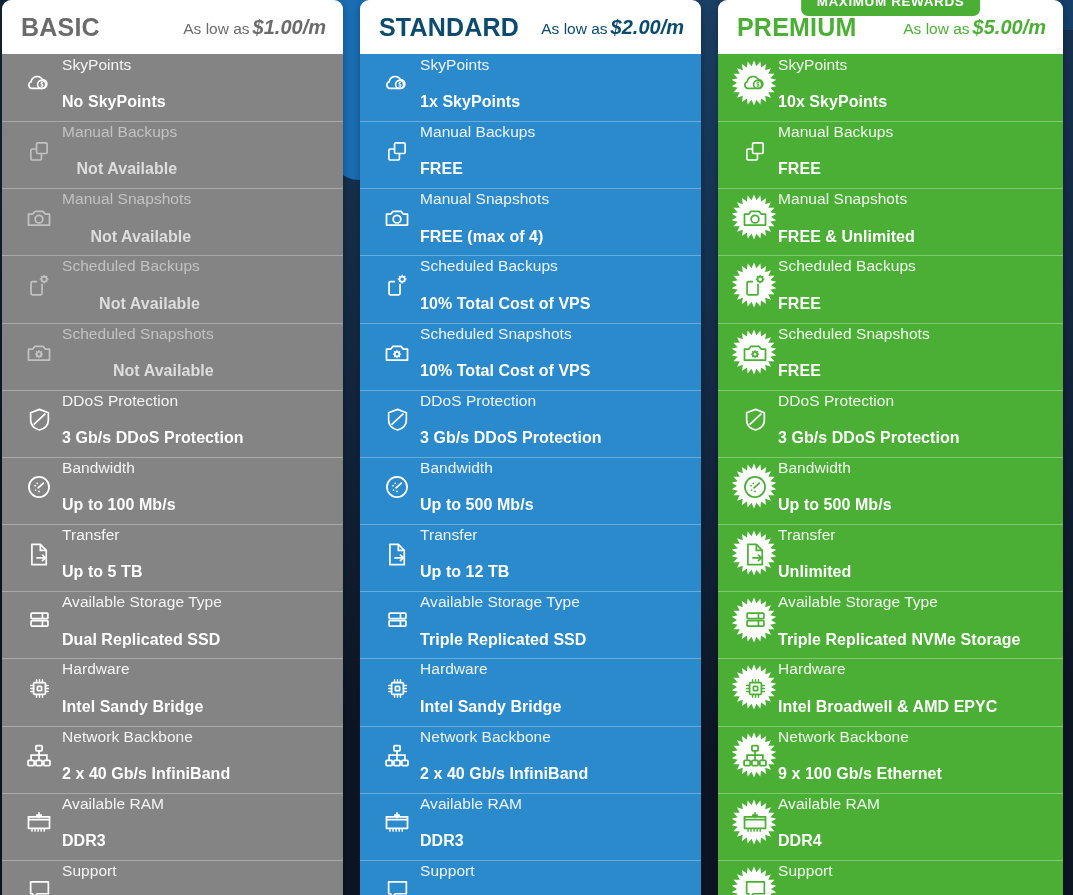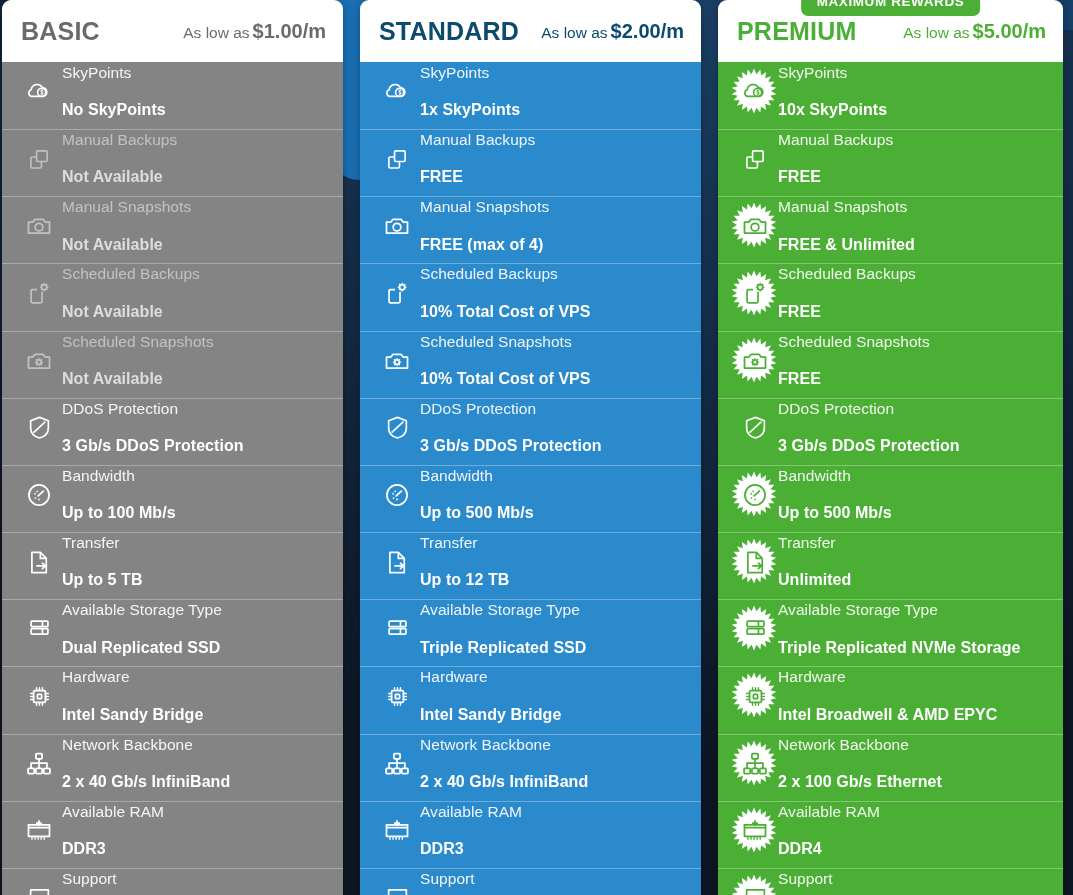--- a/index.html
+++ b/index.html
@@ -85,41 +85,42 @@
     padding: 6px 16px 7px;
     border-radius: 7px;
     white-space: nowrap;
     z-index: 6;
   }
 
   
   .phead {
     background: #ffffff;
     border-radius: 9px 9px 0 0;
-    height: 62px;
+    height: 54px;
     display: flex;
     align-items: center;
     justify-content: space-between;
     padding: 0 17px 0 19px;
     position: relative;
     z-index: 4;
   }
   .pname {
     font-size: 25px;
     font-weight: bold;
     letter-spacing: .2px;
   }
   .pprice {
     font-size: 15.5px;
     white-space: nowrap;
   }
   .pprice .amt {
     font-size: 20px;
     font-weight: bold;
     margin-left: 3px;
+    font-style: italic;
   }
 
   .basic  .pname, .basic  .pprice { color: #6b6b6b; }
   .std    .pname, .std    .pprice { color: #0c4a6e; }
   .prem   .pname, .prem   .pprice { color: #4caf35; }
 
   
   .rows { display: flex; flex-direction: column; }
 
   .row {
@@ -135,21 +136,21 @@
     left: 0; right: 0; top: 0;
     height: 1px;
     background: rgba(255,255,255,.30);
   }
 
   .basic .row { background: #848484; }
   .std   .row { background: #2b8acb; }
   .prem  .row { background: #4caf35; }
 
   .row.dim .rlabel { color: rgba(255,255,255,.50); }
-  .row.dim .rvalue { color: rgba(255,255,255,.72); }
+  .row.dim .rvalue { color: rgba(255,255,255,.72); text-align: right; }
   .row.dim .icowrap { opacity: .50; }
 
   .icowrap {
     width: 46px;
     height: 46px;
     flex: 0 0 46px;
     display: flex;
     align-items: center;
     justify-content: center;
     position: relative;
@@ -850,21 +851,21 @@
       <rect x="12.5" y="4" width="7" height="6" rx="1"></rect>
       <rect x="3.5" y="21" width="7" height="6" rx="1"></rect>
       <rect x="12.5" y="21" width="7" height="6" rx="1"></rect>
       <rect x="21.5" y="21" width="7" height="6" rx="1"></rect>
       <path d="M16 10v5M7 21v-6h18v6M16 15v6"></path>
     </svg>
             </span>
         </span>
         <span class="rtext">
           <span class="rlabel">Network Backbone</span>
-          <span class="rvalue">2 x 100 Gb/s Ethernet</span>
+          <span class="rvalue">9 x 100 Gb/s Ethernet</span>
         </span>
       </div>
         <div class="row burst-row">
         <span class="icowrap">
           <svg class="burst" width="46" height="46" viewBox="0 0 46 46" aria-hidden="true">
             <polygon points="23.00,0.50 25.42,6.17 29.34,1.41 30.06,7.54 35.16,4.07 34.13,10.15 40.00,8.27 37.30,13.81 43.47,13.65 39.31,18.21 45.27,19.80 40.00,23.00 45.27,26.20 39.31,27.79 43.47,32.35 37.30,32.19 40.00,37.73 34.13,35.85 35.16,41.93 30.06,38.46 29.34,44.59 25.42,39.83 23.00,45.50 20.58,39.83 16.66,44.59 15.94,38.46 10.84,41.93 11.87,35.85 6.00,37.73 8.70,32.19 2.53,32.35 6.69,27.79 0.73,26.20 6.00,23.00 0.73,19.80 6.69,18.21 2.53,13.65 8.70,13.81 6.00,8.27 11.87,10.15 10.84,4.07 15.94,7.54 16.66,1.41 20.58,6.17" fill="#ffffff"></polygon>
           </svg>
           <span class="glyph">
               <svg width="28" height="28" viewBox="0 0 32 32" fill="none" stroke="#fff" stroke-width="2">
       <path d="M4 12h24v10H4z" stroke-linejoin="round"></path>

